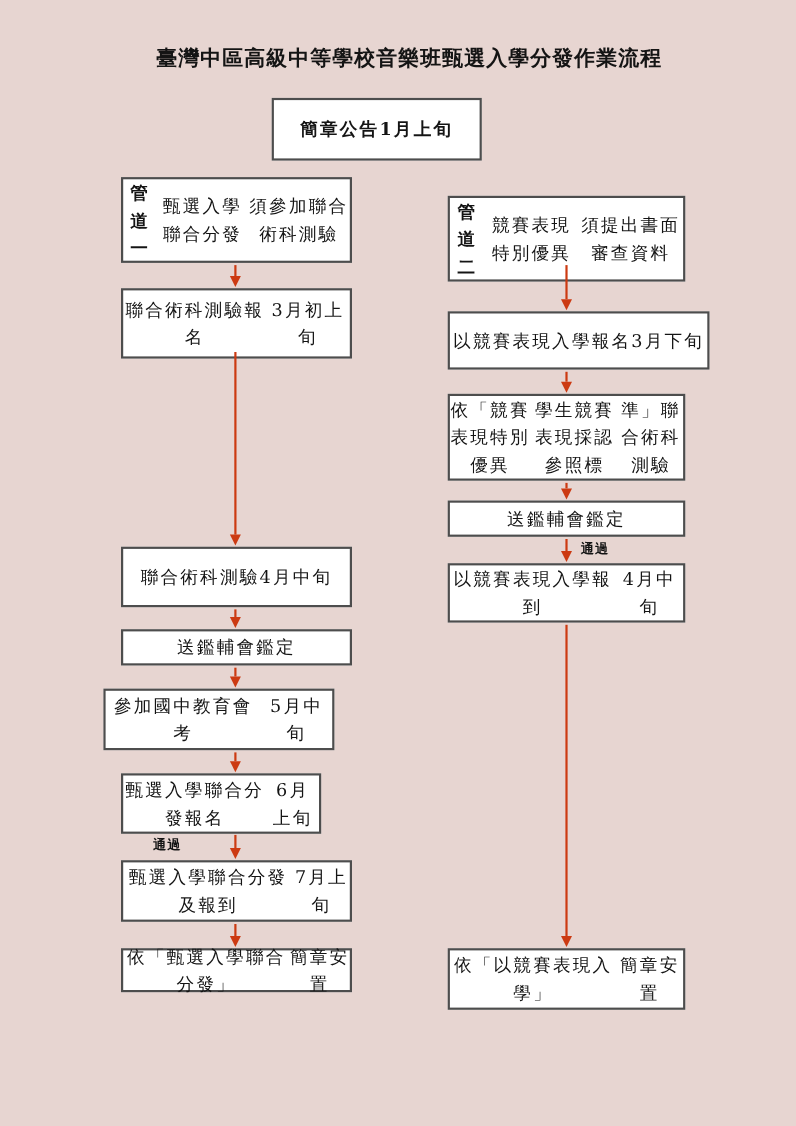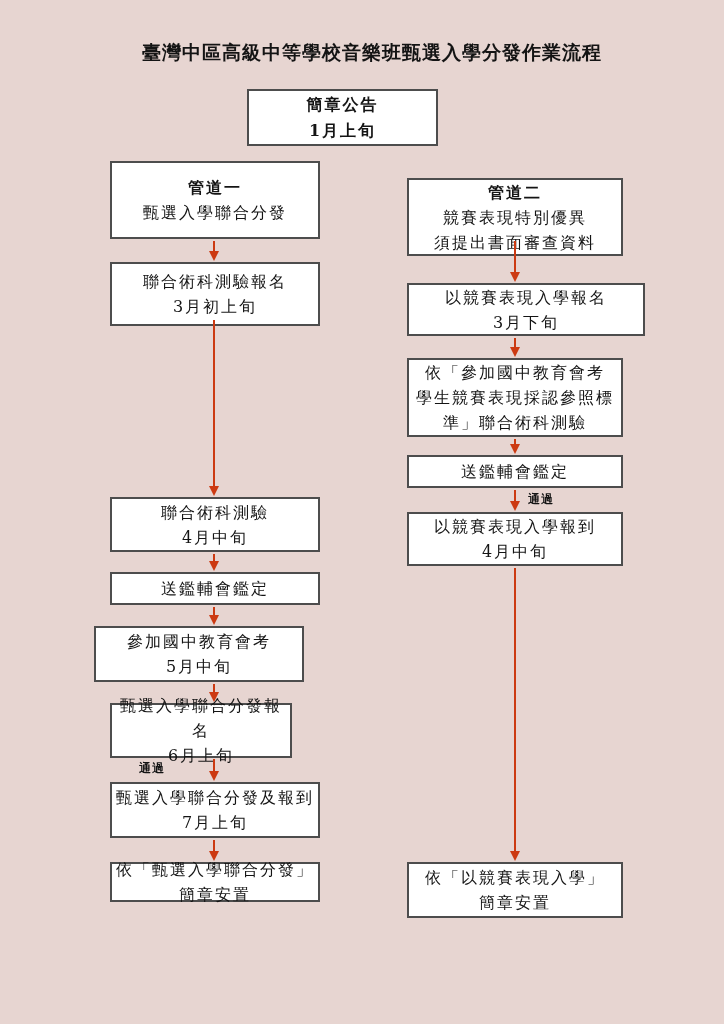--- a/index.html
+++ b/index.html
@@ -25,21 +25,21 @@
     font-size:19px;
     font-weight:bold;
     letter-spacing:1px;
     padding-left:20px;
   }
   .node{
     position:absolute;
     background:var(--box-fill);
     border:2px solid var(--box-border);
     display:flex;
-    flex-direction:column;
+    flex-direction:row;
     justify-content:center;
     align-items:center;
     text-align:center;
     font-size:16px;
     line-height:25px;
     letter-spacing:2px;
   }
   .node .hdr{font-weight:bold}
   .node.bold{font-weight:bold;line-height:26px}
   .arrow{
@@ -73,20 +73,21 @@
 <div class="doc-title">臺灣中區高級中等學校音樂班甄選入學分發作業流程</div>
 
 <div class="node bold" style="left:247px;top:89px;width:191px;height:57px">
   <div>簡章公告</div>
   <div>1月上旬</div>
 </div>
 
 <div class="node" style="left:110px;top:161px;width:210px;height:78px">
   <div class="hdr">管道一</div>
   <div>甄選入學聯合分發</div>
+  <div>須參加聯合術科測驗</div>
 </div>
 
 <div class="arrow" style="left:208px;top:241px;height:20px">
     <i class="shaft"></i>
     <i class="head"></i>
   </div>
 
 <div class="node" style="left:110px;top:262px;width:210px;height:64px">
   <div>聯合術科測驗報名</div>
   <div>3月初上旬</div>
@@ -167,21 +168,21 @@
   <div>以競賽表現入學報名</div>
   <div>3月下旬</div>
 </div>
 
 <div class="arrow" style="left:509px;top:338px;height:19px">
     <i class="shaft"></i>
     <i class="head"></i>
   </div>
 
 <div class="node" style="left:407px;top:358px;width:216px;height:79px">
-  <div>依「參加國中教育會考</div>
+  <div>依「競賽表現特別優異</div>
   <div>學生競賽表現採認參照標</div>
   <div>準」聯合術科測驗</div>
 </div>
 
 <div class="arrow" style="left:509px;top:439px;height:15px">
     <i class="shaft"></i>
     <i class="head"></i>
   </div>
 
 <div class="node" style="left:407px;top:455px;width:216px;height:33px">

